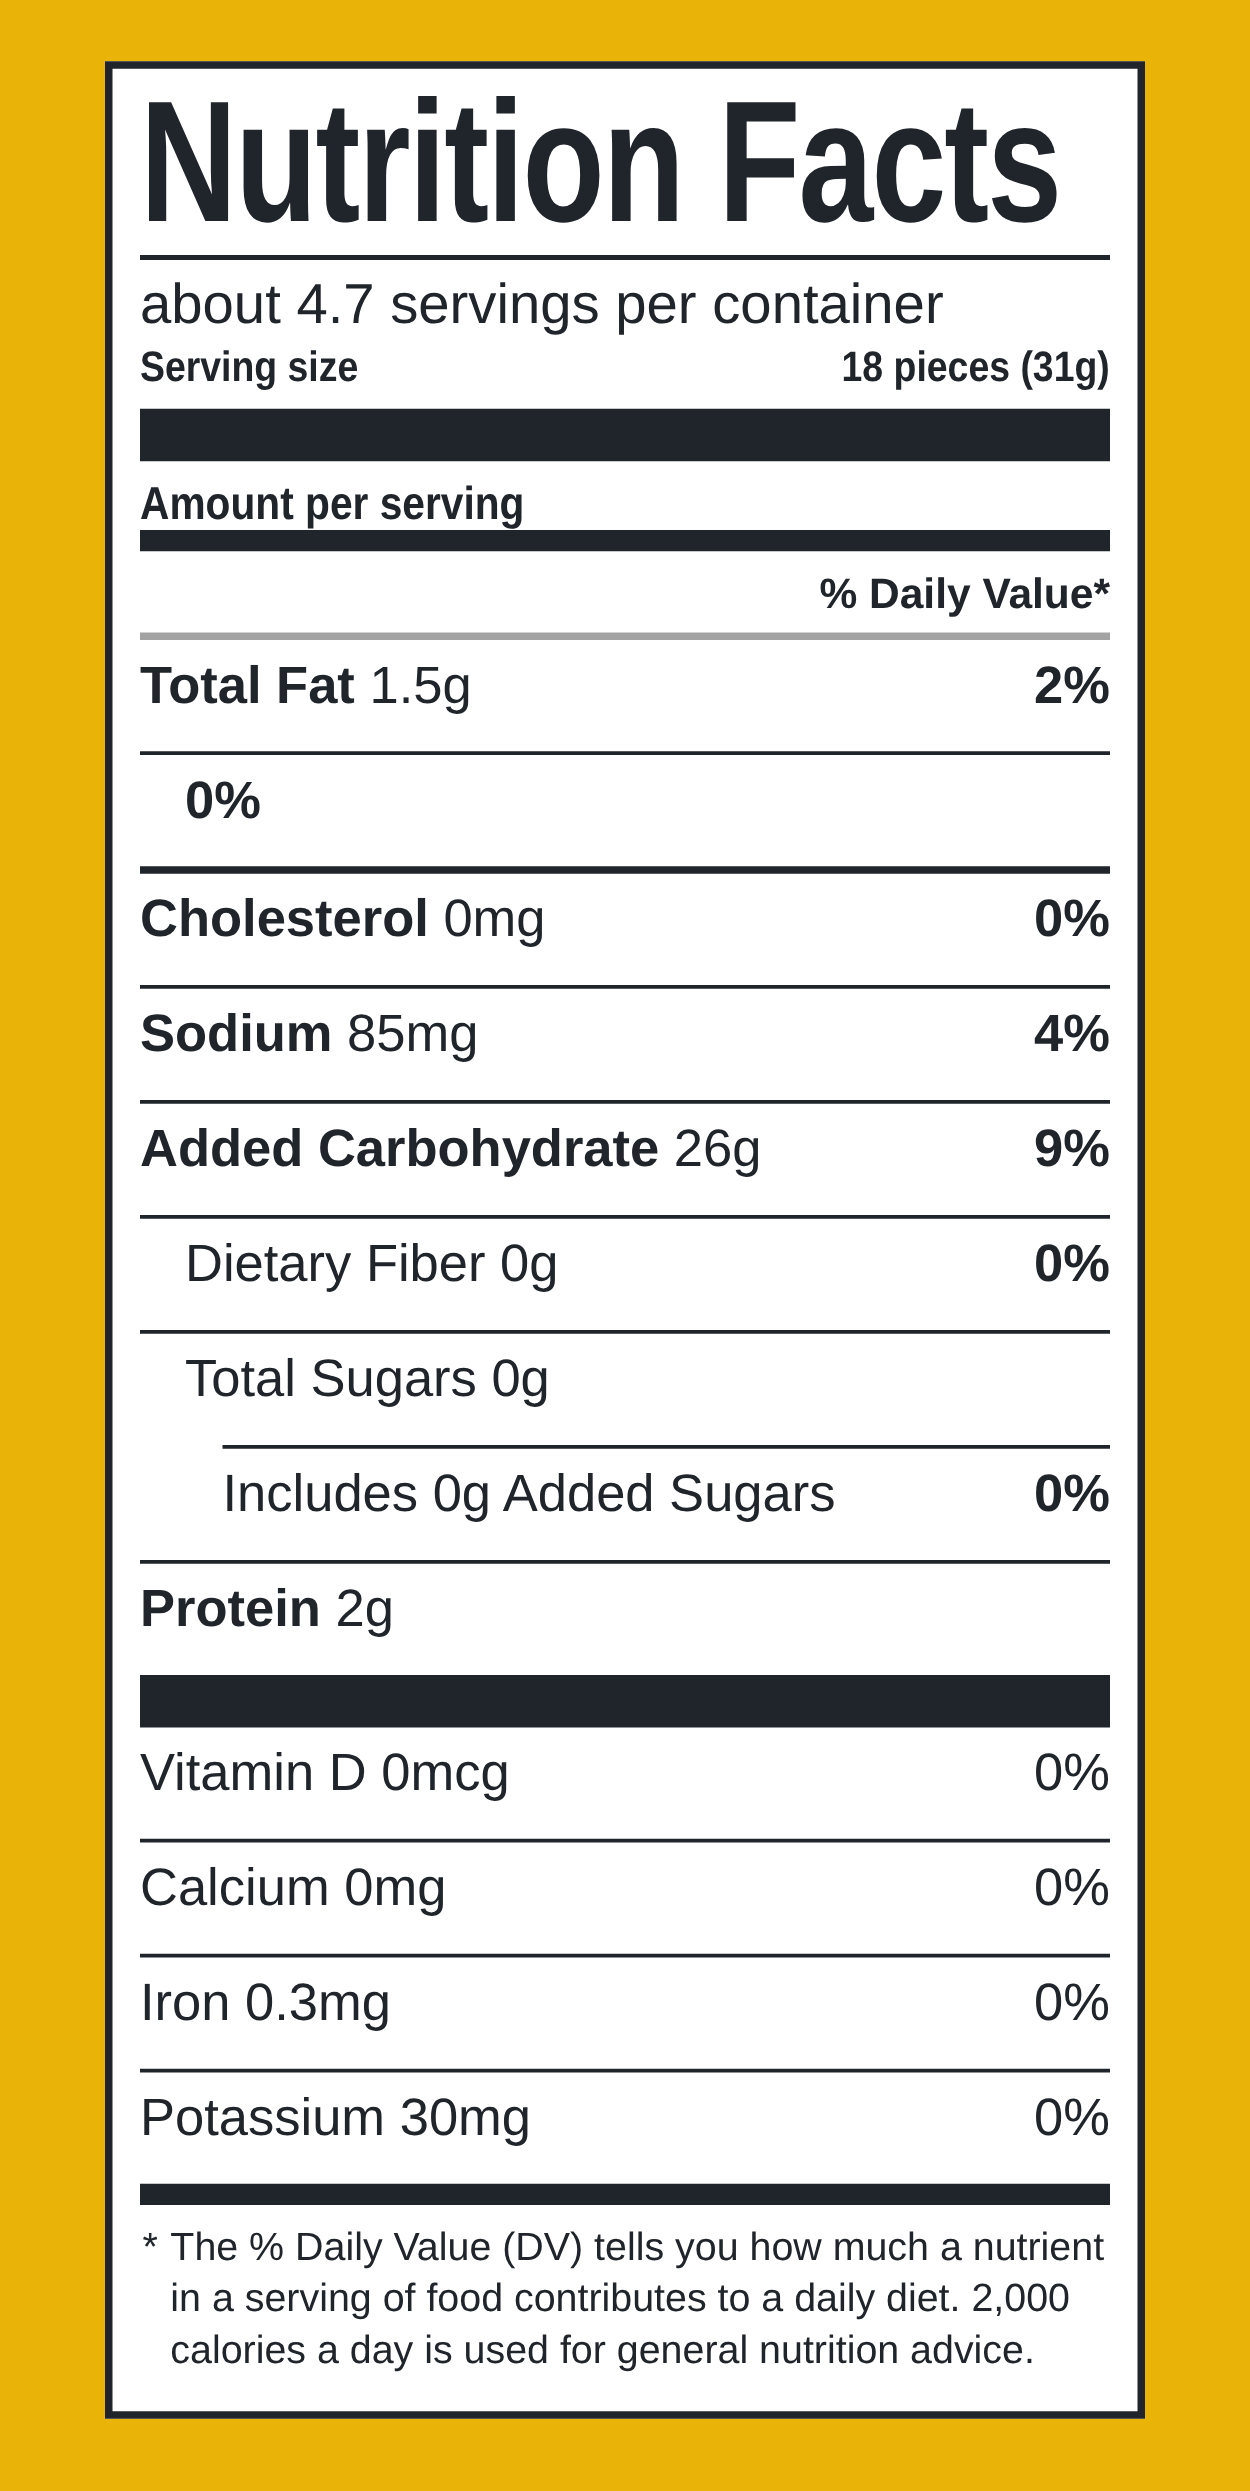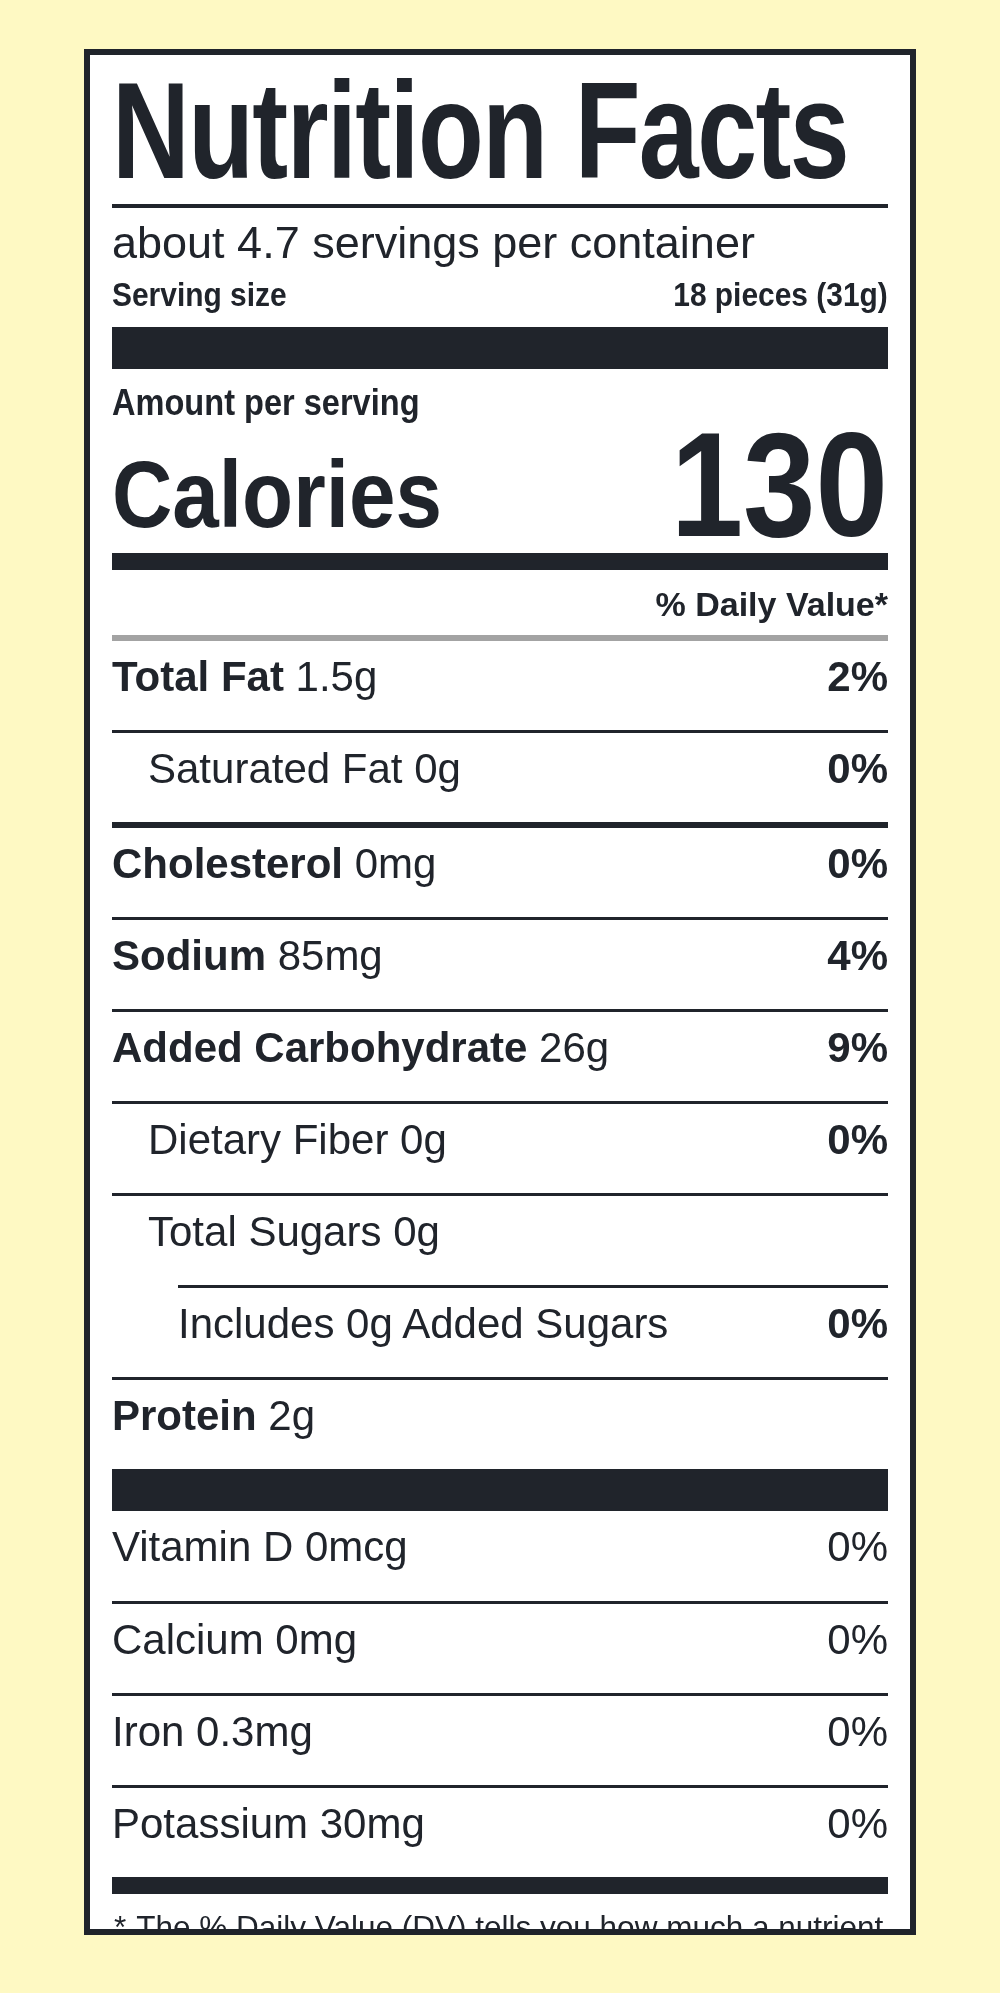--- a/index.html
+++ b/index.html
@@ -7,21 +7,21 @@
     padding: 0;
     background: #ffffff;
     width: 1000px;
     height: 1993px;
     font-family: "Liberation Sans", sans-serif;
   }
   .canvas {
     position: relative;
     width: 1000px;
     height: 1993px;
-    background: #fef9c3;
+    background: #eab308;
   }
   .label {
     position: absolute;
     left: 84px;
     top: 49px;
     width: 832px;
     height: 1886px;
     box-sizing: border-box;
     border: 6px solid #20242b;
     background: #ffffff;
@@ -118,37 +118,32 @@
       <span class="condL">Serving size</span>
       <span class="condR">18 pieces (31g)</span>
     </div>
 
     <div class="bar-thick"></div>
 
     <div class="aps">
       <span class="condL">Amount per serving</span>
     </div>
 
-    <div class="cal-row">
-      <span class="cal-label condL">Calories</span>
-      <span class="cal-value condR">130</span>
-    </div>
 
     <div class="bar-med"></div>
 
     <div class="dv-header">% Daily Value*</div>
 
     <div id="nutrient-rows">
         <div class="row">
           <span class="txt"><span class="lead bold">Total Fat</span><span> 1.5g</span></span>
           <span class="dv">2%</span>
         </div>
         <div class="rule"></div>
         <div class="row ind1">
-          <span class="txt"><span class="lead ">Saturated Fat</span><span> 0g</span></span>
           <span class="dv">0%</span>
         </div>
         <div class="rule"></div>
         <div class="rule"></div>
         <div class="row">
           <span class="txt"><span class="lead bold">Cholesterol</span><span> 0mg</span></span>
           <span class="dv">0%</span>
         </div>
         <div class="rule"></div>
         <div class="row">

